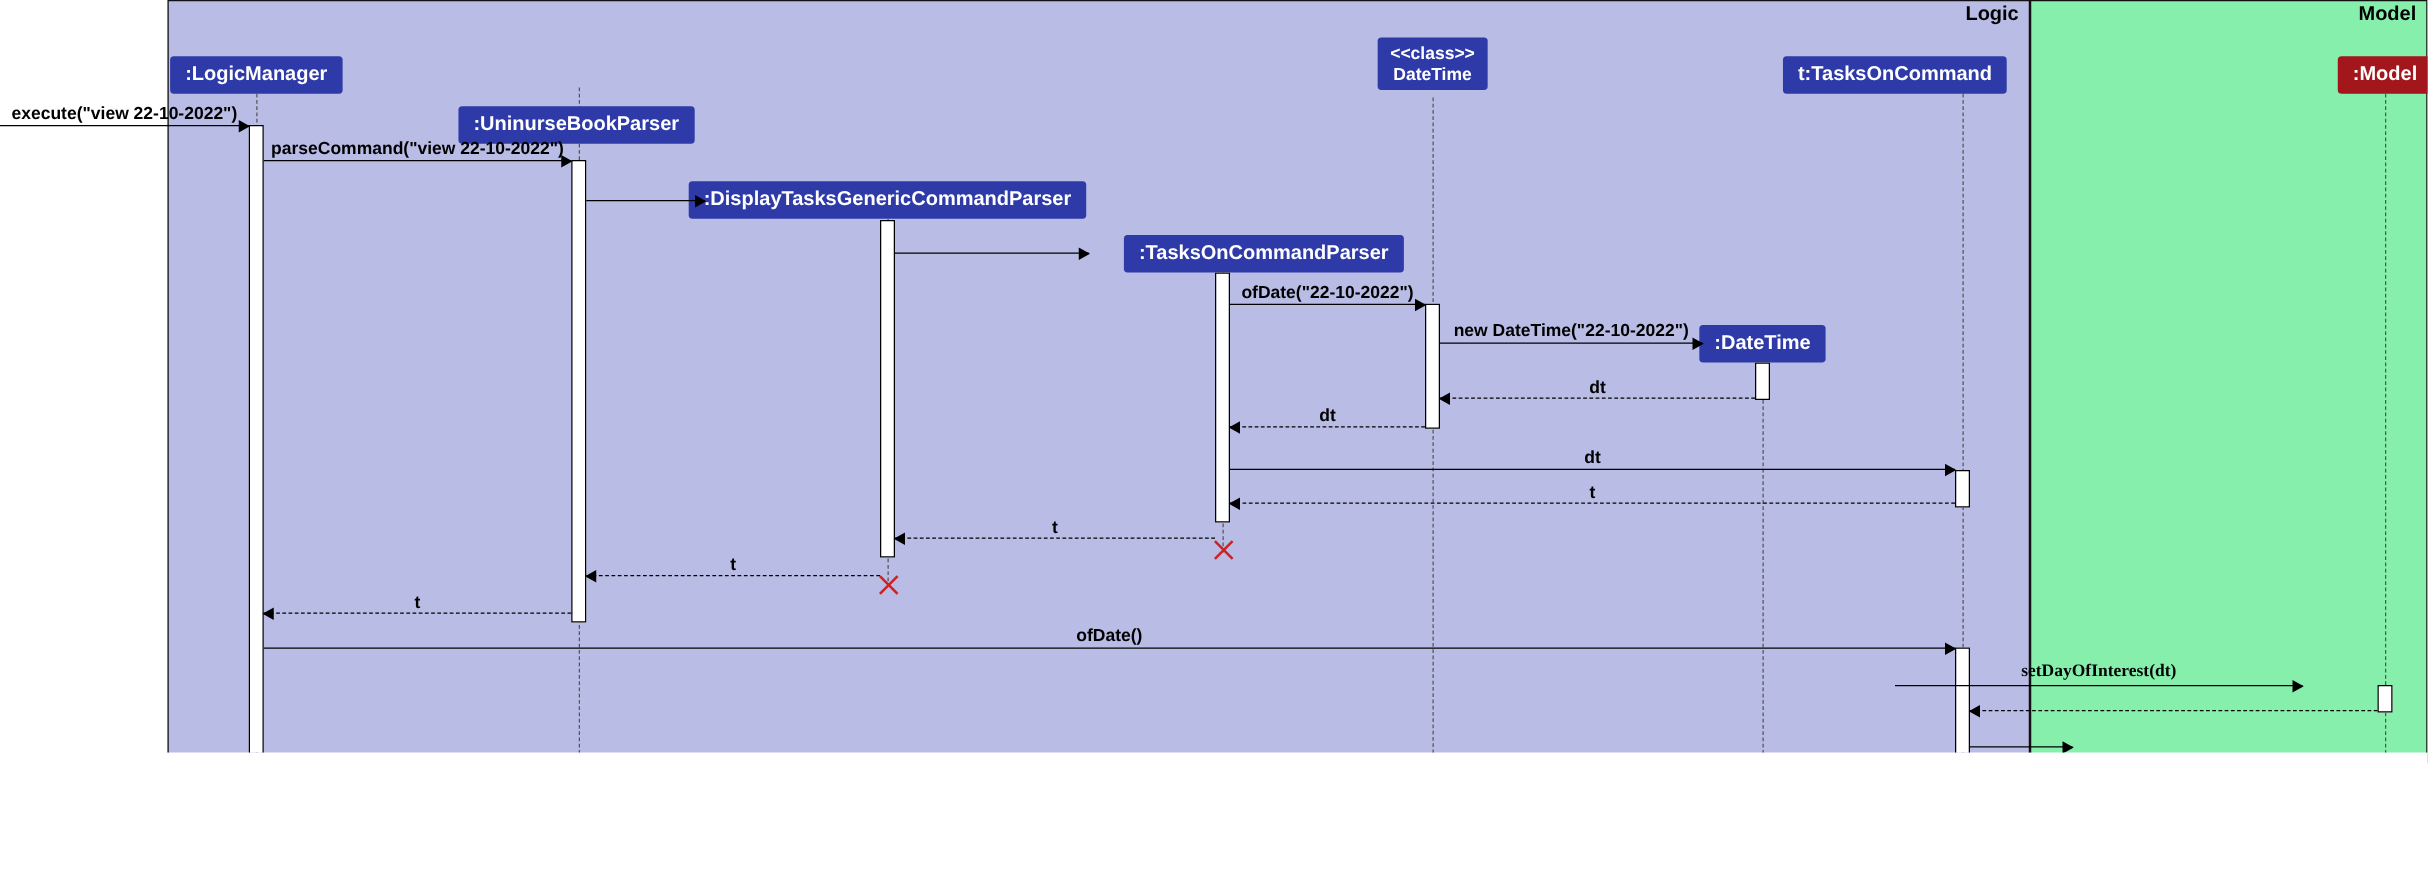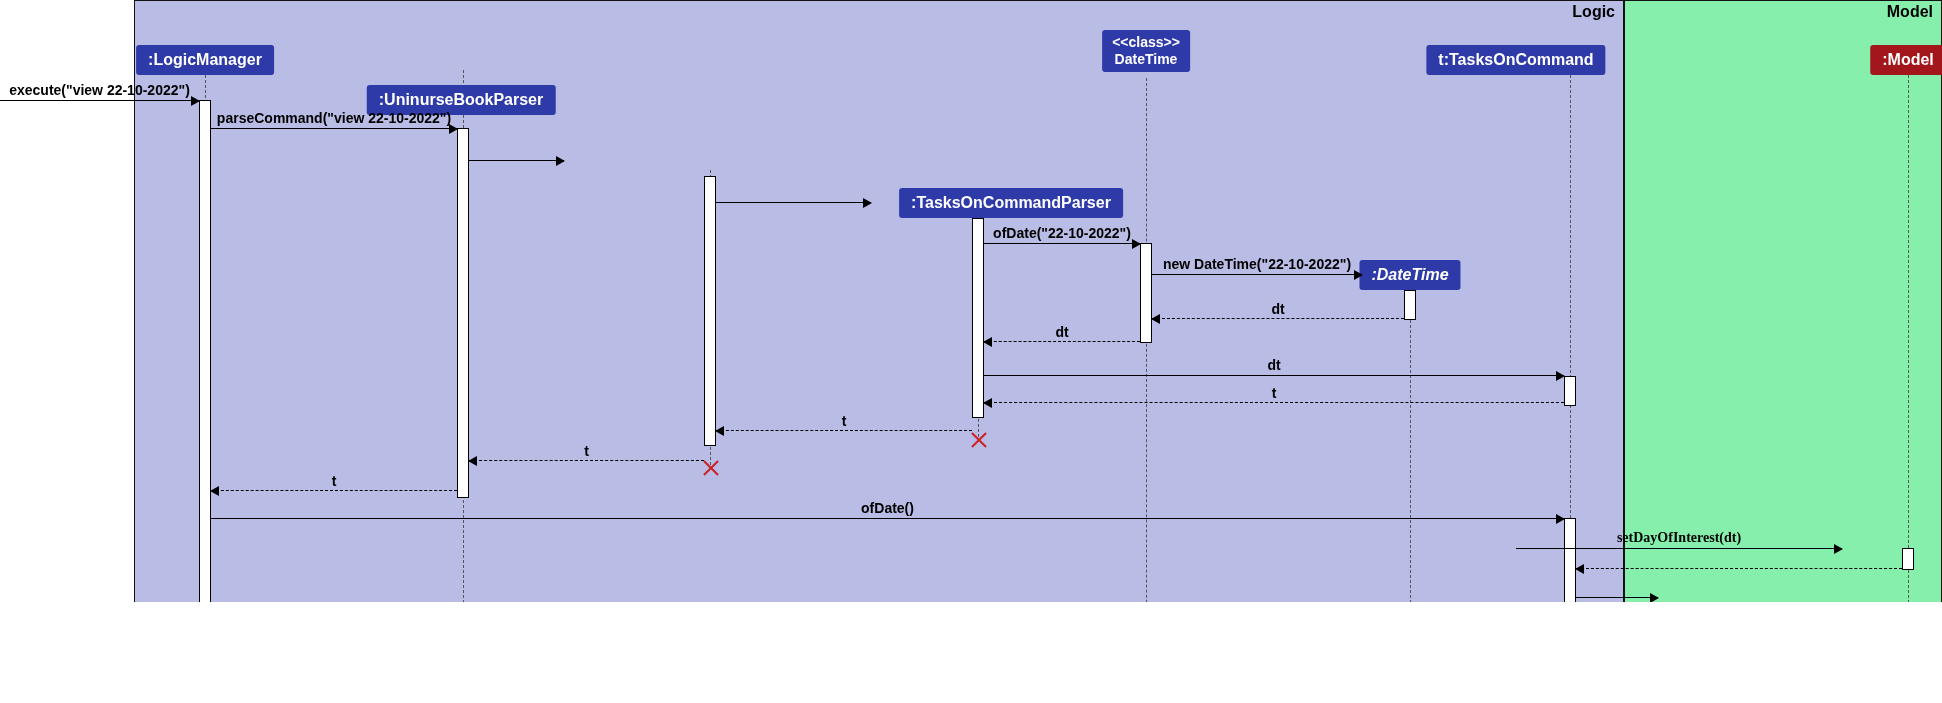--- a/index.html
+++ b/index.html
@@ -107,22 +107,23 @@
 
   <div class="participant" style="left:205px; top:45px;">:LogicManager</div>
   <div class="participant" style="left:461px; top:45px;margin-top:40px;">:UninurseBookParser</div>
   <div class="participant stereo" style="left:1146px; top:30px;">
     <span>&lt;&lt;class&gt;&gt;</span><br>
     <span>DateTime</span>
   </div>
   <div class="participant" style="left:1516px; top:45px;">t:TasksOnCommand</div>
   <div class="participant model" style="left:1908px; top:45px;">:Model</div>
 
+  <div class="participant" style="left:710px; top:145px;">:DisplayTasksGenericCommandParser</div>
   <div class="participant" style="left:1011px; top:188px;">:TasksOnCommandParser</div>
-  <div class="participant" style="left:1410px; top:260px;font-style:italic;">:DateTime</div>
+  <div class="participant" style="left:1410px; top:260px;">:DateTime</div>
 
   <div class="activation" style="left:205px; top:100px; height:570px;"></div>
   <div class="activation" style="left:463px; top:128px; height:370px;"></div>
   <div class="activation" style="left:710px; top:176px; height:270px;"></div>
   <div class="activation" style="left:978px; top:218px; height:200px;"></div>
   <div class="activation" style="left:1146px; top:243px; height:100px;"></div>
   <div class="activation" style="left:1410px; top:290px; height:30px;"></div>
   <div class="activation" style="left:1570px; top:376px; height:30px;"></div>
   <div class="activation" style="left:1570px; top:518px; height:135px;"></div>
   <div class="activation" style="left:1908px; top:548px; height:22px;"></div>

